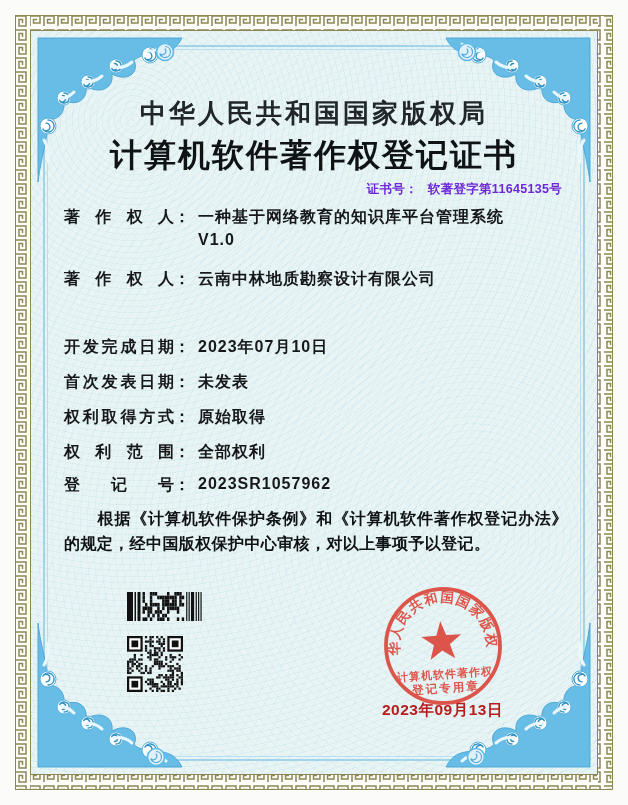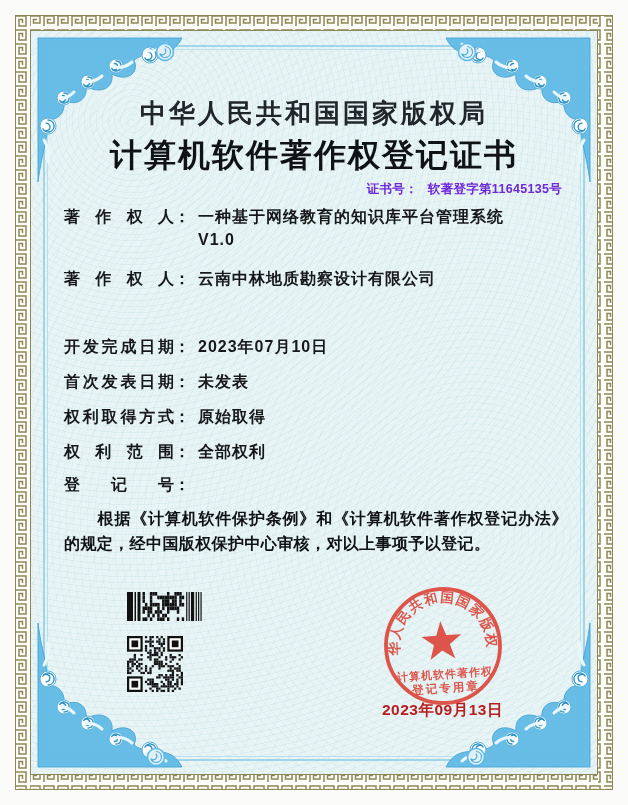--- a/index.html
+++ b/index.html
@@ -179,20 +179,21 @@
   <div class="row" style="top:372px">
     <span class="flabel">首次发表日期</span><span class="fcolon">：</span>
     <span class="fvalue">未发表</span>
   </div>
   <div class="row" style="top:442px">
     <span class="flabel">权利范围</span><span class="fcolon">：</span>
     <span class="fvalue">全部权利</span>
   </div>
   <div class="row" style="top:475px">
     <span class="flabel">登记号</span><span class="fcolon">：</span>
+    <span class="fvalue">2023SR1057962</span>
   </div>
 
   <div class="statement">根据《计算机软件保护条例》和《计算机软件著作权登记办法》的规定，经中国版权保护中心审核，对以上事项予以登记。</div>
 
   <svg class="barcode" width="85" height="29" viewBox="0 0 85 29">
       <rect x="0" y="0" width="6" height="29" fill="#111"></rect>
       <rect x="7.5" y="0" width="1.5" height="29" fill="#111"></rect>
       <rect x="10.5" y="0" width="3" height="29" fill="#111"></rect>
       <rect x="15.5" y="0" width="2.45" height="3.625" fill="#111"></rect>
       <rect x="15.5" y="3.625" width="2.45" height="3.625" fill="#111"></rect>

